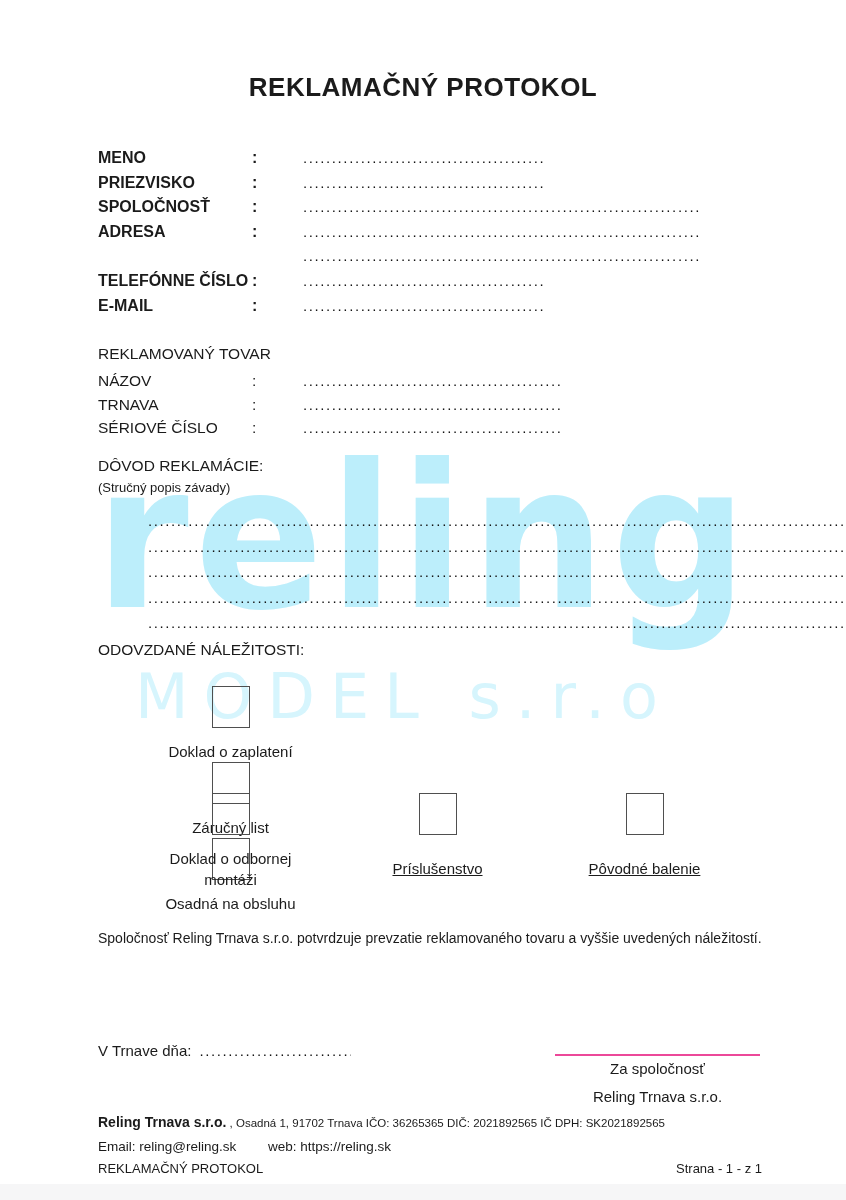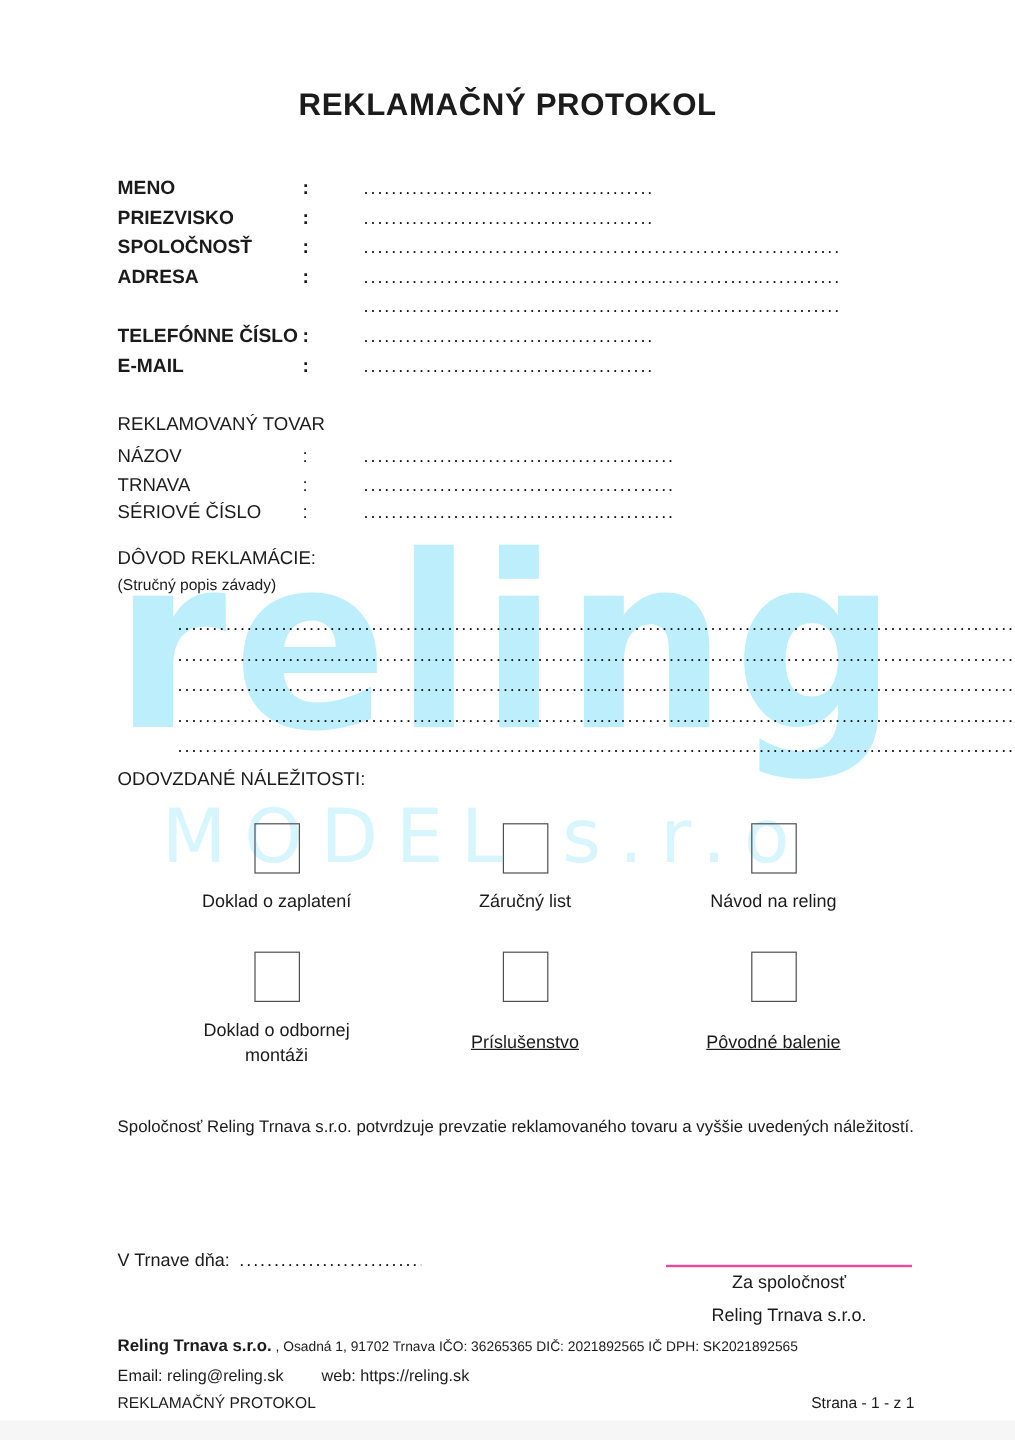--- a/index.html
+++ b/index.html
@@ -49,21 +49,21 @@
   .dots.date{width:152px;}
   
   .reason-block{position:absolute; left:98px; top:455px;}
   .rheading{font-size:15.5px; line-height:22px;}
   .rsub{font-size:13px; line-height:22px;}
   .rlines{margin-top:9px; margin-left:50px;}
   .rline{height:25.6px; line-height:25.6px; overflow:hidden;}
   
   .items-heading{position:absolute; left:98px; top:641px; font-size:15.5px;}
   .cbgrid{position:absolute; left:127px; width:621px; display:flex;}
-  .cbrow1{top:686px;}
+  .cbrow1{top:686px;flex-direction:column;}
   .cbrow2{top:793px;}
   .cbcell{width:207px; flex:none; display:flex; flex-direction:column; align-items:center;}
   .cbox{
     width:38px; height:42px; border:1.4px solid #4f4f4f; background:transparent;
     box-sizing:border-box;
   }
   .cblabel{margin-top:13px; font-size:15px; line-height:21px; text-align:center; max-width:165px;}
   .vshift{margin-top:23px;text-decoration:underline;}
   
   .confirm{
@@ -177,21 +177,21 @@
       <div class="cbcell">
         <div class="cbox" role="checkbox" aria-checked="false"></div>
         <div class="cblabel">Doklad o zaplatení</div>
       </div>
       <div class="cbcell">
         <div class="cbox" role="checkbox" aria-checked="false"></div>
         <div class="cblabel">Záručný list</div>
       </div>
       <div class="cbcell">
         <div class="cbox" role="checkbox" aria-checked="false"></div>
-        <div class="cblabel">Návod na reling</div>
+        <div class="cblabel">Osadná na obsluhu</div>
       </div>
     </div>
 
     <div class="cbgrid cbrow2">
       <div class="cbcell">
         <div class="cbox" role="checkbox" aria-checked="false"></div>
         <div class="cblabel">Doklad o odbornej montáži</div>
       </div>
       <div class="cbcell">
         <div class="cbox" role="checkbox" aria-checked="false"></div>

